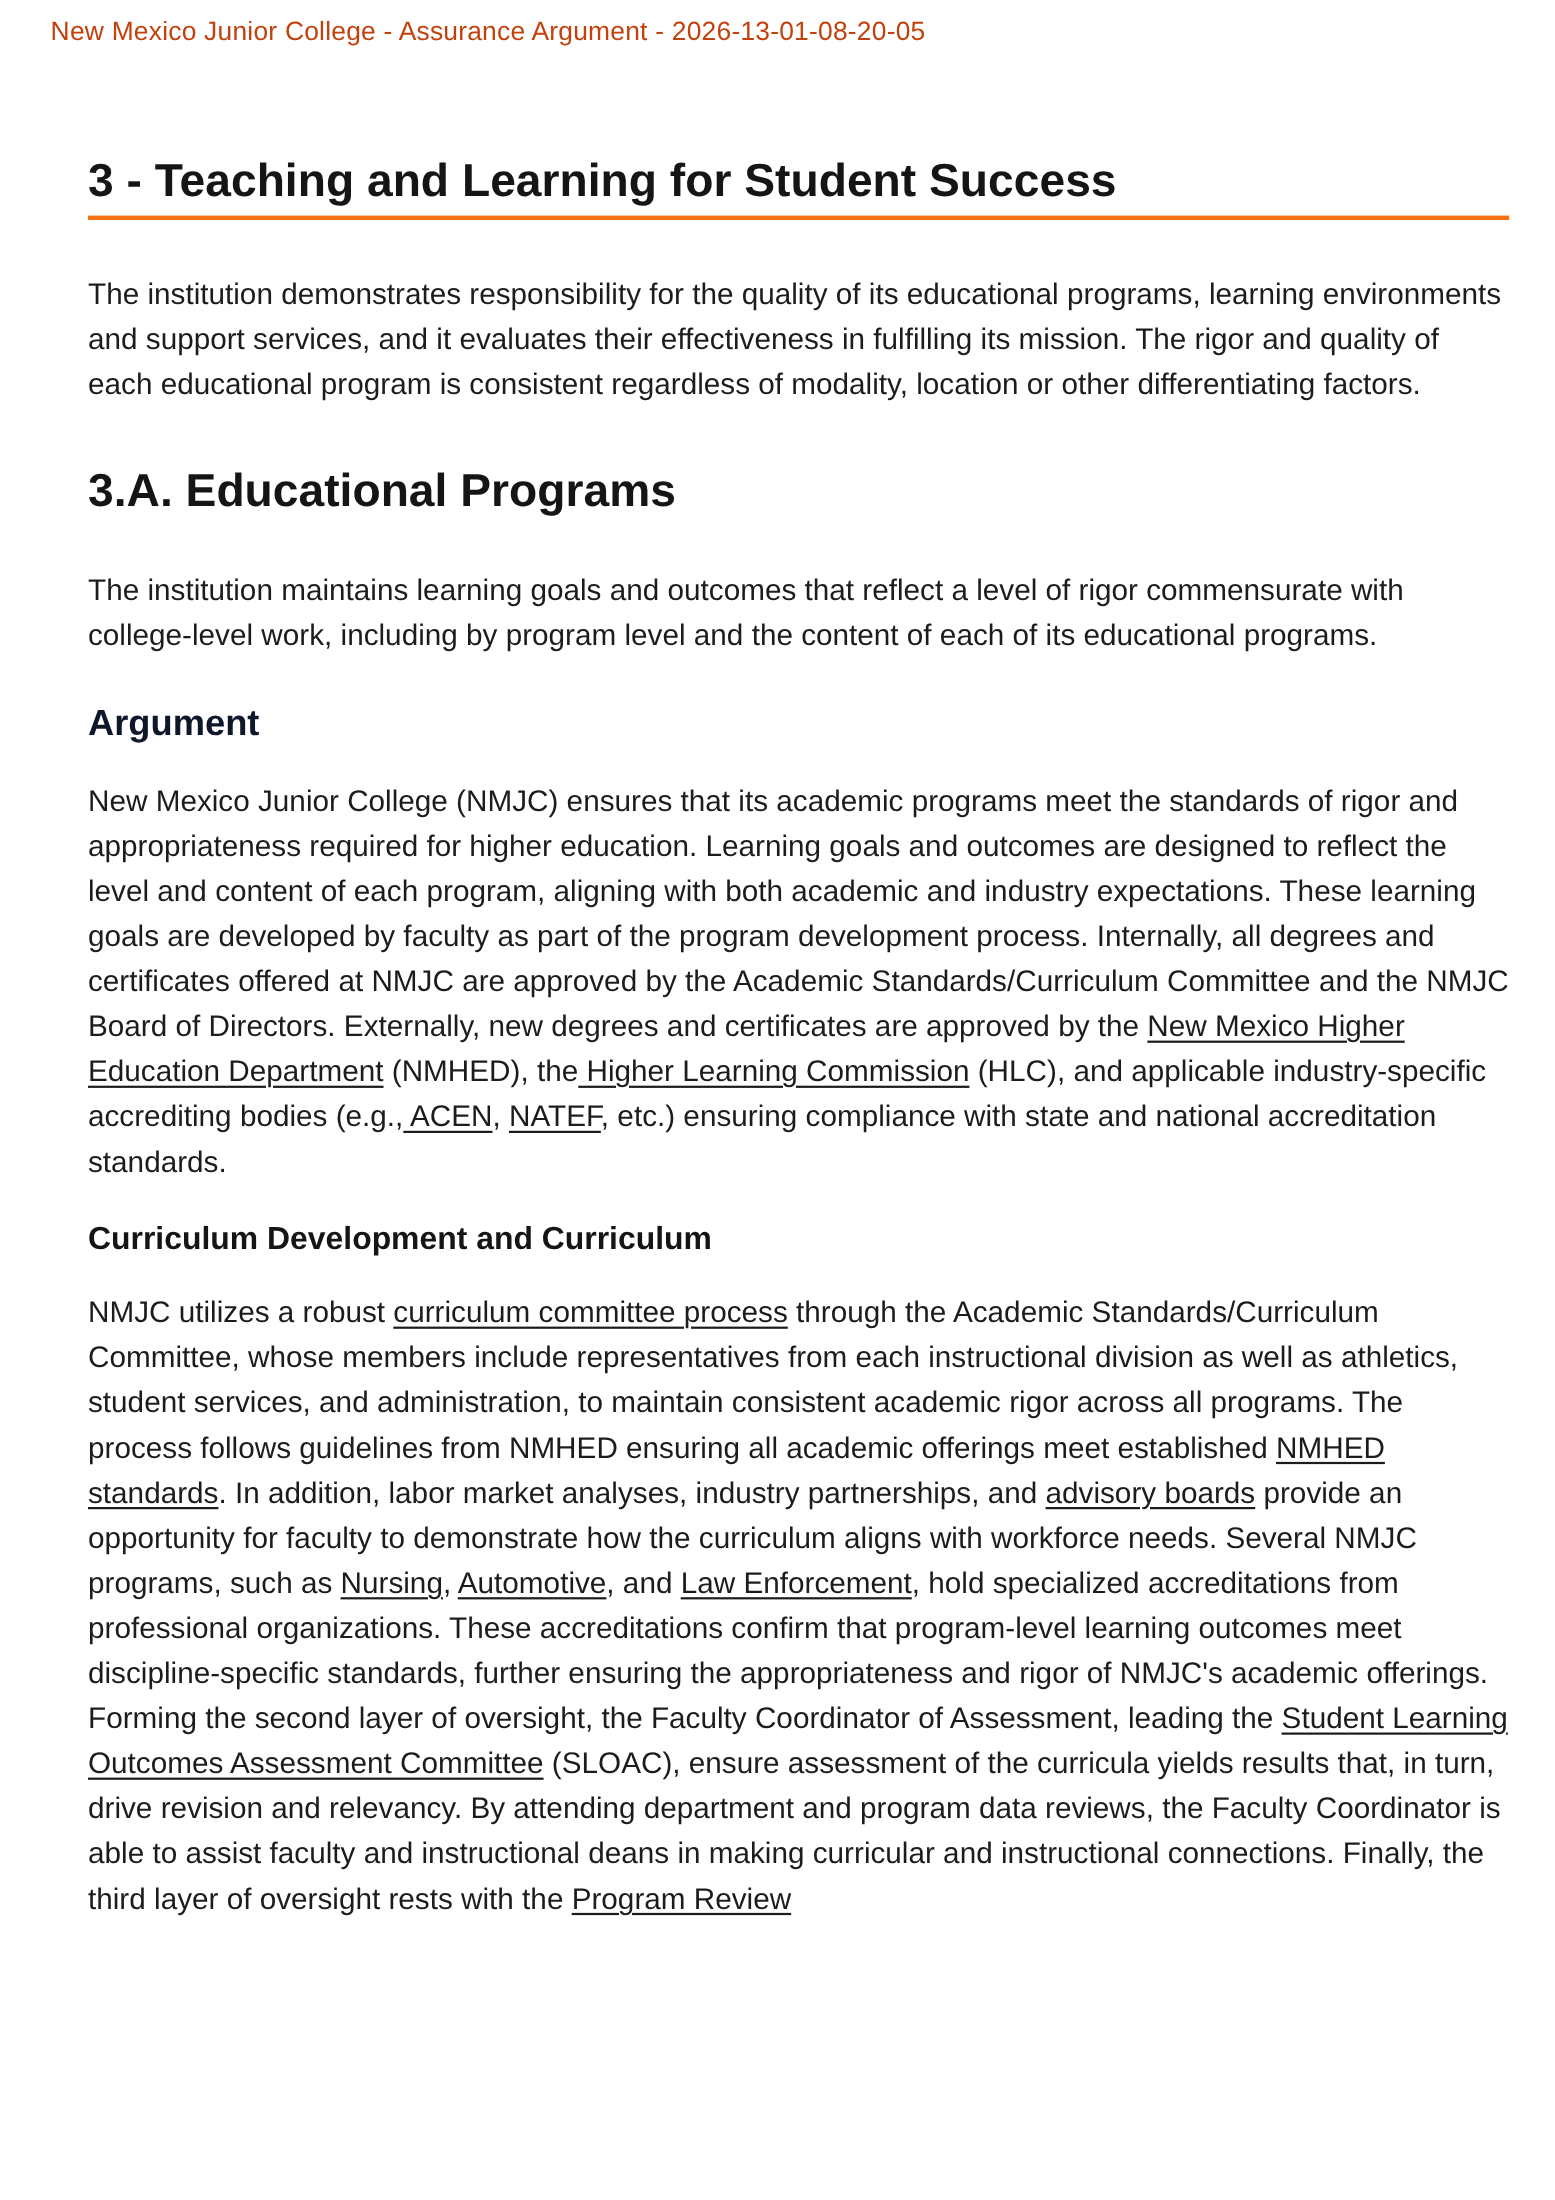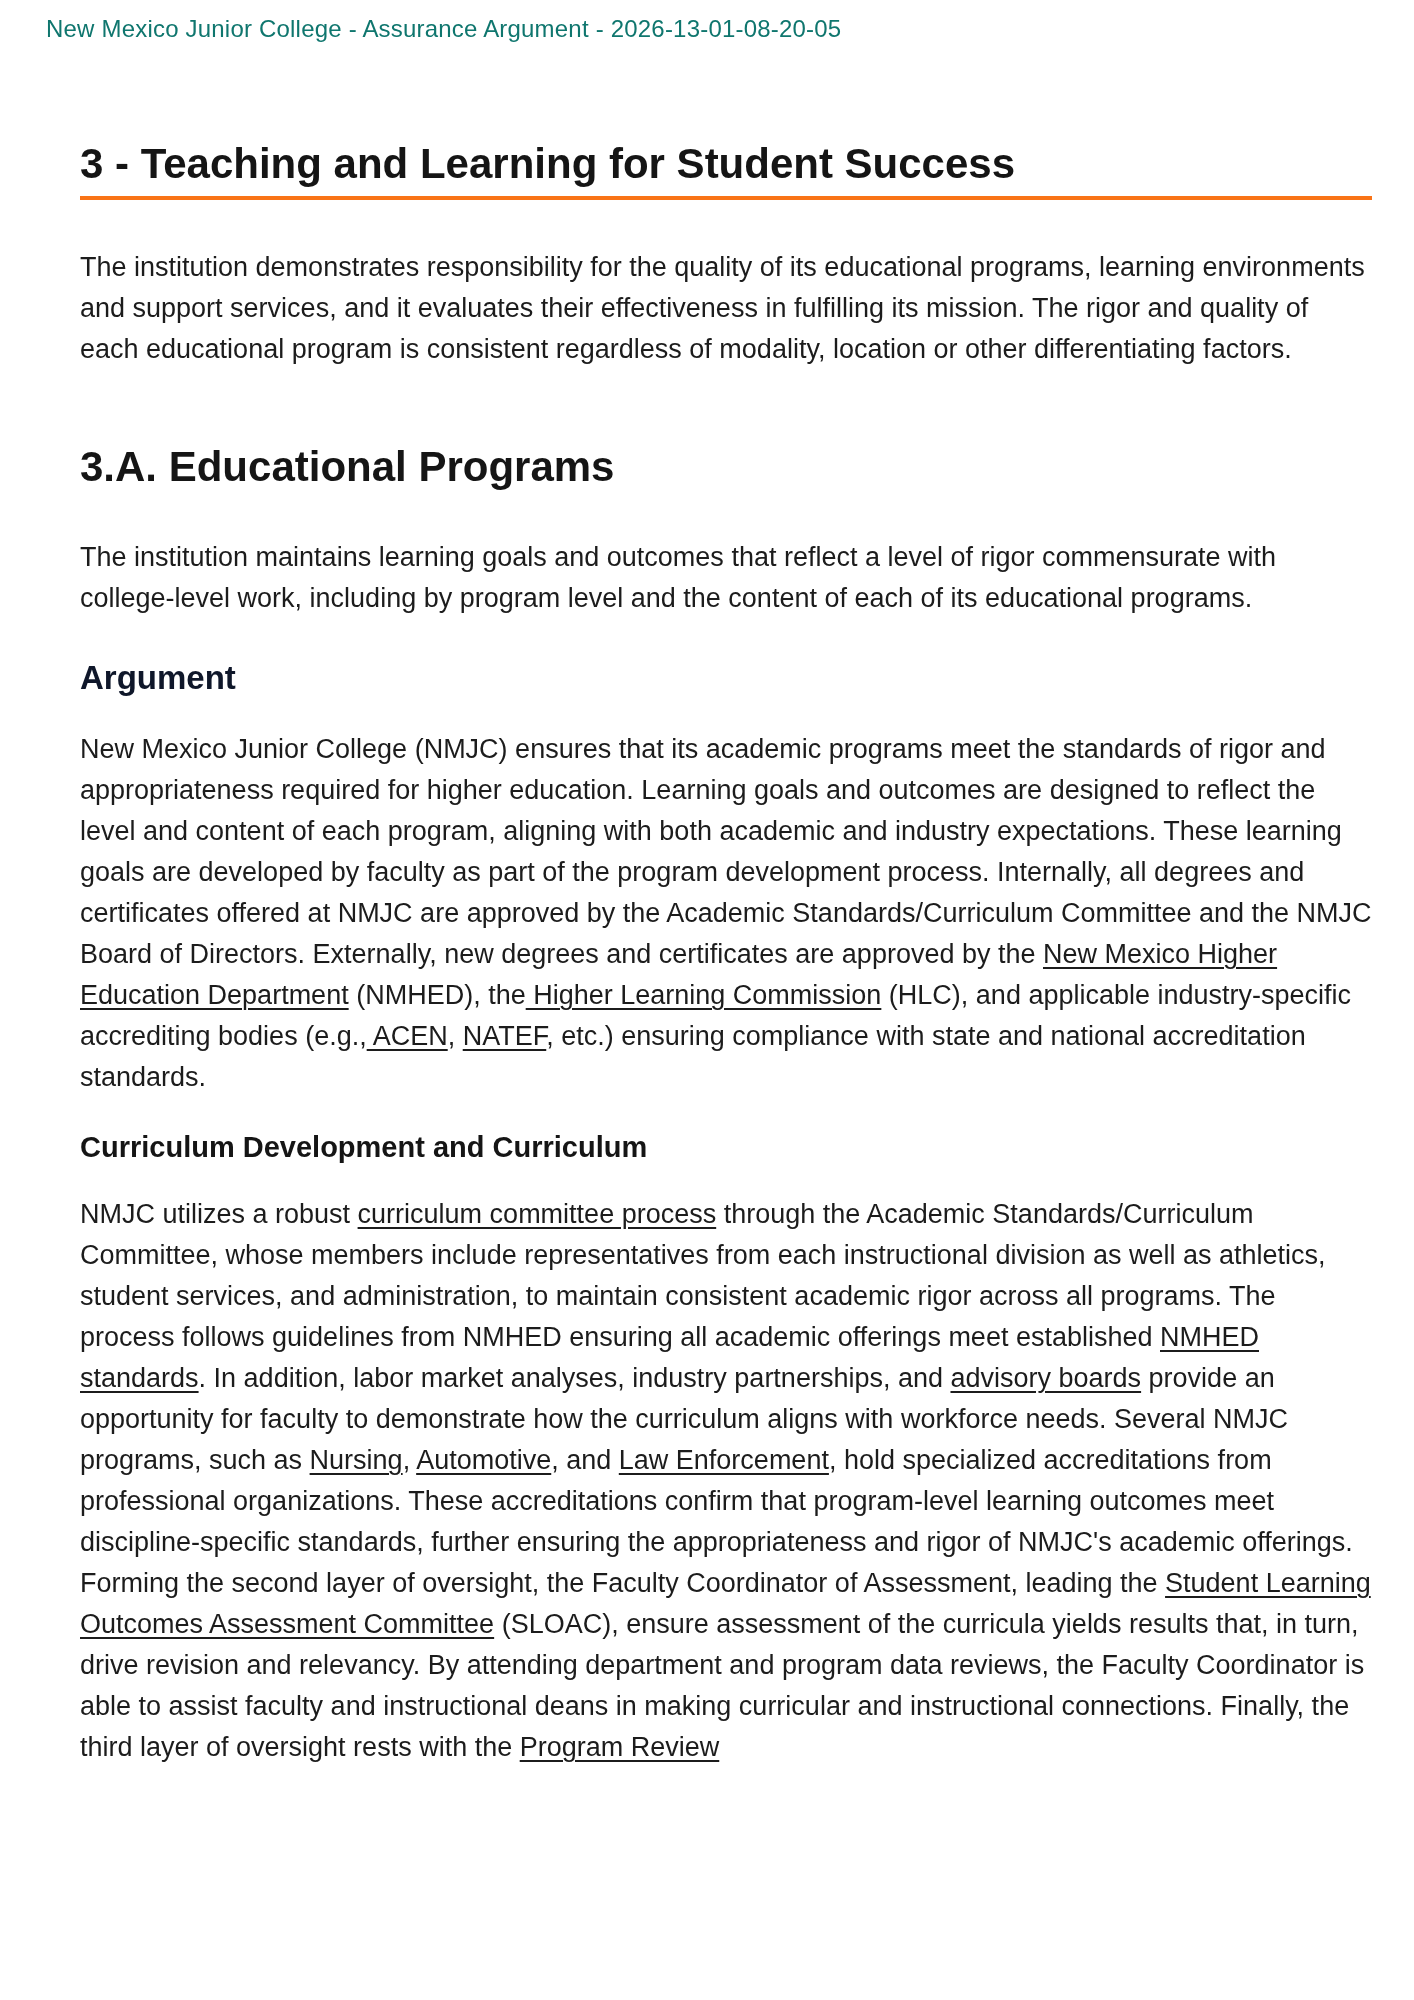--- a/index.html
+++ b/index.html
@@ -15,40 +15,40 @@
     position: relative;
     width: 1414px;
     height: 2000px;
     background: #ffffff;
   }
   .running-header {
     padding-top: 14px;
     margin-left: 46px;
     font-size: 24px;
     line-height: 29px;
-    color: #0f766e;
+    color: #c2410c;
     letter-spacing: 0.2px;
   }
   .content {
     margin-left: 80px;
     width: 1292px;
   }
   .h1 {
     font-size: 42px;
     line-height: 48px;
     font-weight: bold;
     color: #151515;
   }
   .h1-criterion {
     margin-top: 97px;
     padding-bottom: 8px;
     border-bottom: 4px solid #f97316;
   }
   .h1-core {
-    margin-top: 73px;
+    margin-top: 52px;
   }
   .h2 {
     margin-top: 40px;
     font-size: 33px;
     line-height: 38px;
     font-weight: bold;
     color: #0f172a;
   }
   .h3 {
     margin-top: 33px;

